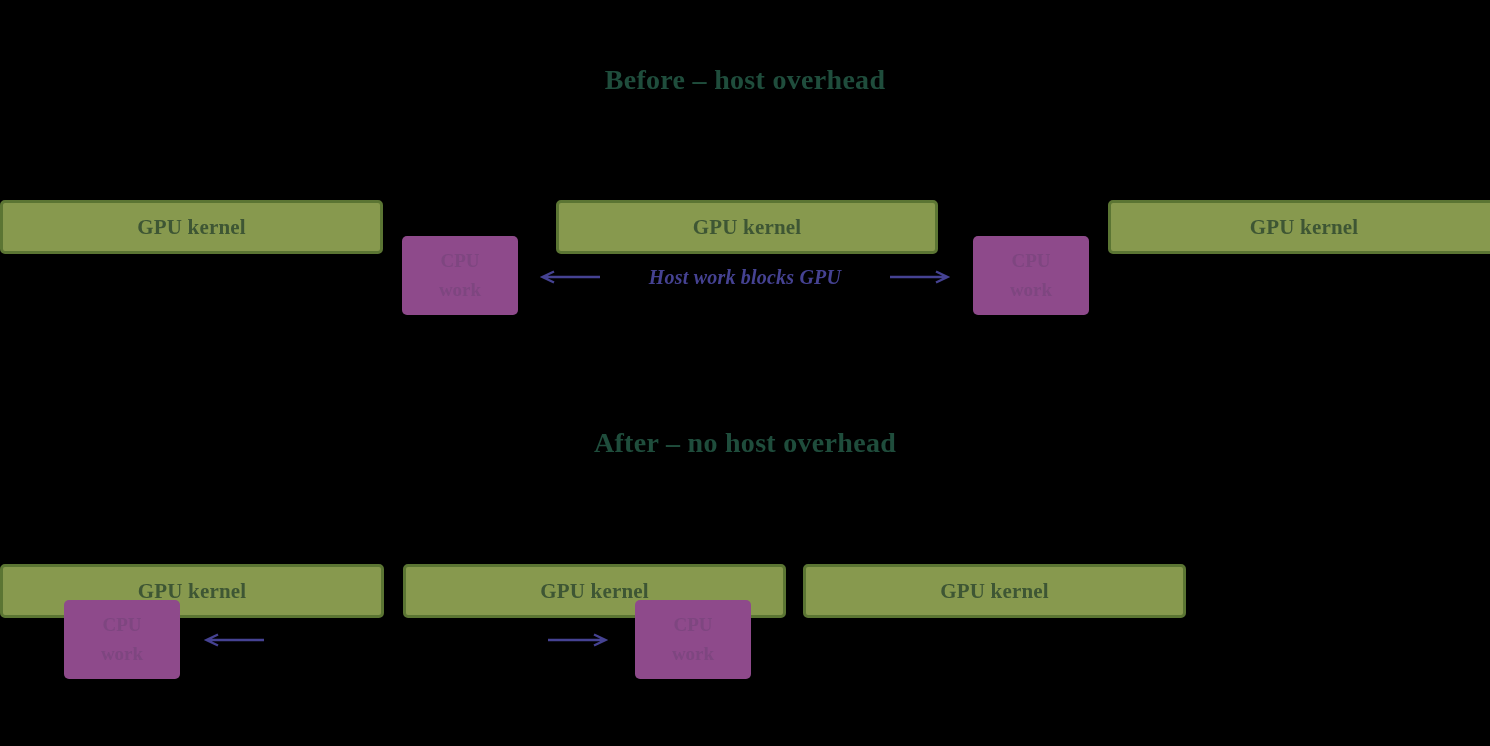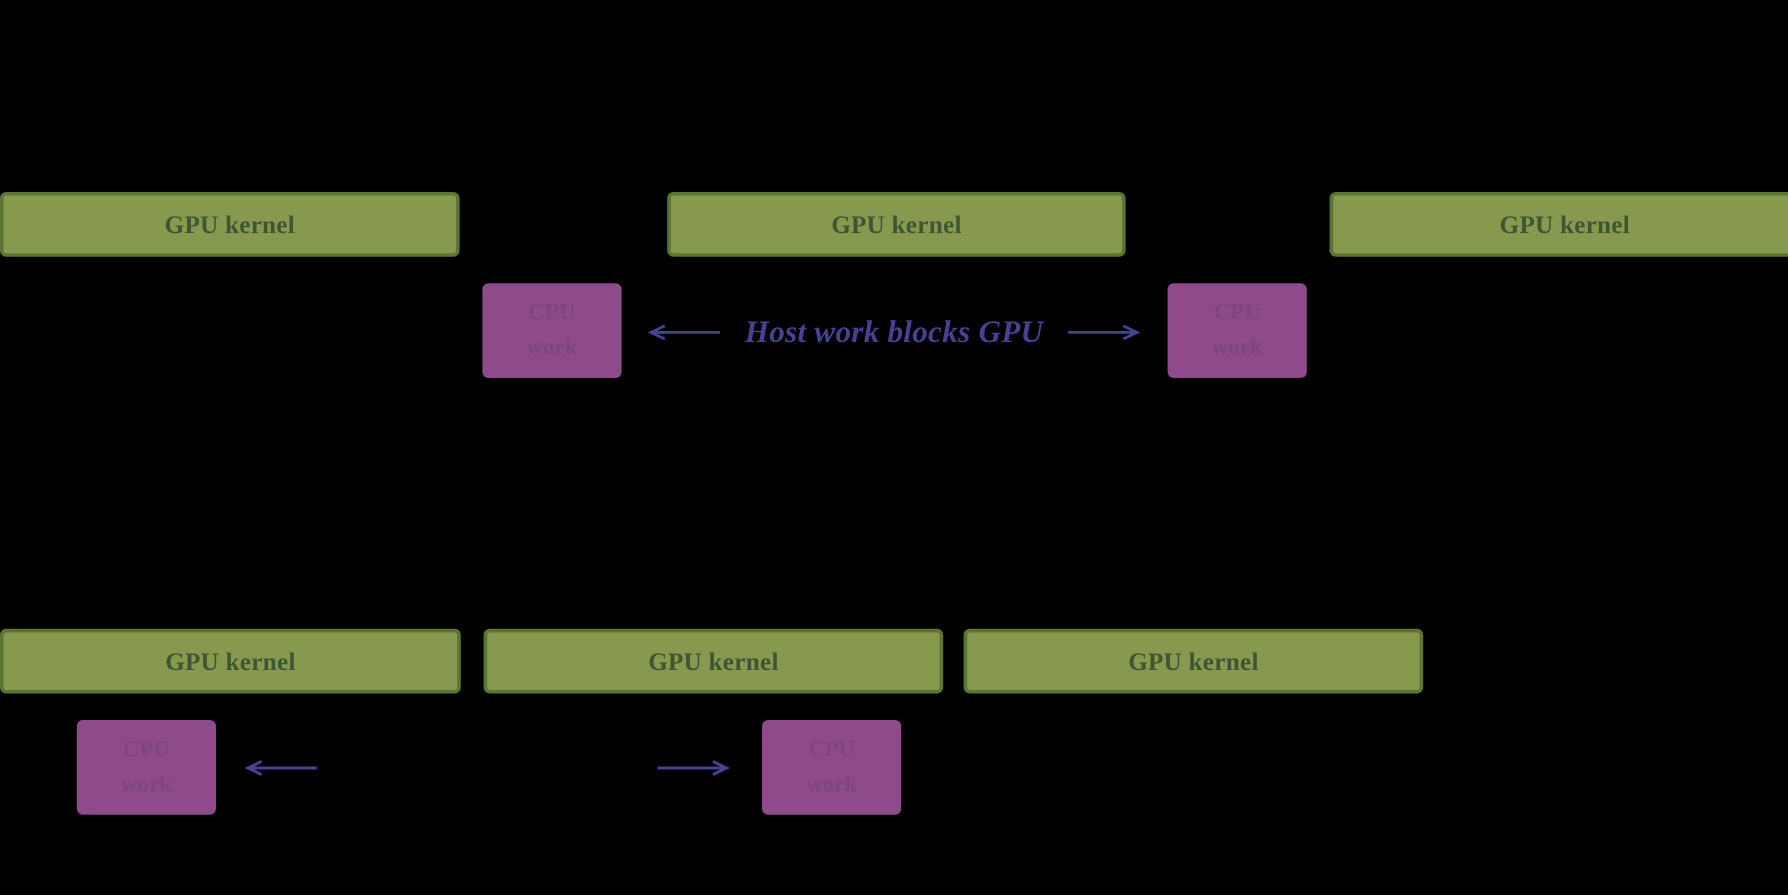--- a/index.html
+++ b/index.html
@@ -28,20 +28,21 @@
   .kernel {
     position: absolute;
     height: 54px;
     box-sizing: border-box;
     background: var(--kernel-fill, #87994E);
     border: 3px solid var(--kernel-border, #5B7533);
     border-radius: 5px;
     display: flex;
     align-items: center;
     justify-content: center;
+    margin-top: 40px;
   }
   .kernel-label {
     font-size: 21px;
     font-weight: bold;
     color: var(--kernel-text, #3E5634);
     letter-spacing: 0.2px;
   }
   .host {
     position: absolute;
     width: 116px;
@@ -63,37 +64,38 @@
   }
   .annotation-row {
     position: absolute;
     height: 40px;
     display: flex;
     align-items: center;
     justify-content: space-between;
     color: var(--annotation, #454292);
   }
   .annotation-text {
-    font-size: 26px;
+    font-size: 20px;
     font-weight: bold;
     font-style: italic;
     white-space: nowrap;
     letter-spacing: 0.2px;
     font-family: Liberation Serif, serif;
   }
   .arrow-icon {
     flex: 0 0 auto;
     display: block;
   }
 </style>
 </head>
 <body>
 
 <div id="canvas">
 
+  <div class="title" style="top:64px">Before – host overhead</div>
 
   <div class="kernel" style="left:0; top:160px; width:383px">
     <span class="kernel-label">GPU kernel</span>
   </div>
   <div class="kernel" style="left:556px; top:160px; width:382px">
     <span class="kernel-label">GPU kernel</span>
   </div>
   <div class="kernel" style="left:1108px; top:160px; width:392px">
     <span class="kernel-label">GPU kernel</span>
   </div>
@@ -108,20 +110,21 @@
   <div class="annotation-row" style="left:538px; top:257px; width:414px">
     <svg class="arrow-icon" width="64" height="16" viewBox="0 0 64 16">
       <path d="M62 8 H5 M16 2.5 L4.5 8 L16 13.5" fill="none" stroke="currentColor" stroke-width="2.4"></path>
     </svg>
     <span class="annotation-text">Host work blocks GPU</span>
     <svg class="arrow-icon" width="64" height="16" viewBox="0 0 64 16">
       <path d="M2 8 H59 M48 2.5 L59.5 8 L48 13.5" fill="none" stroke="currentColor" stroke-width="2.4"></path>
     </svg>
   </div>
 
+  <div class="title" style="top:427px">After – no host overhead</div>
 
   <div class="kernel" style="left:0; top:524px; width:384px">
     <span class="kernel-label">GPU kernel</span>
   </div>
   <div class="kernel" style="left:403px; top:524px; width:383px">
     <span class="kernel-label">GPU kernel</span>
   </div>
   <div class="kernel" style="left:803px; top:524px; width:383px">
     <span class="kernel-label">GPU kernel</span>
   </div>

